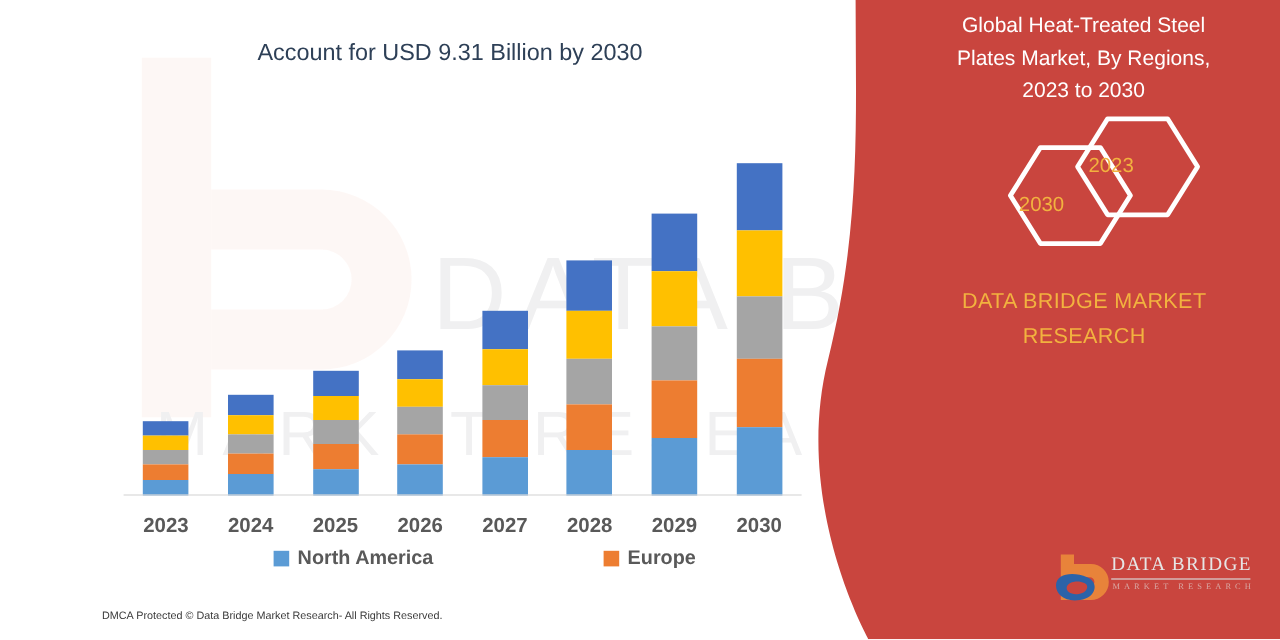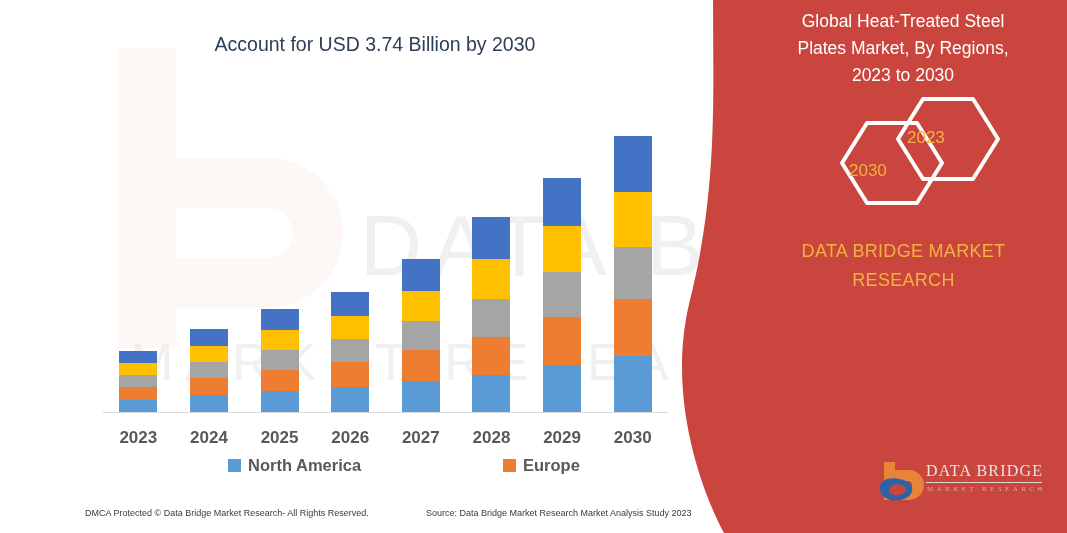--- a/index.html
+++ b/index.html
@@ -191,21 +191,21 @@
     <path d="M0 0 H58 V300 H0 Z" fill="#fdf0ec"></path>
     <path d="M58 110 H150 A75 75 0 0 1 150 260 H58 V210 H150 A25 25 0 0 0 150 160 H58 Z" fill="#fdf0ec"></path>
   </svg>
 
   <div id="wm-text">
     <div class="wm-line" id="wm-l1">DATA BRIDGE</div>
     <div class="wm-line" id="wm-l2">MARKET RESEARCH</div>
   </div>
 
   <div id="chart-title">
-    <div>Account for USD 3.74 Billion by 2030</div>
+    <div>Account for USD 9.31 Billion by 2030</div>
   </div>
 
   <div id="plot">
       <div class="bar-group" style="left: 16.3125px;">
         <span class="seg" style="height: 12px; background: rgb(68, 114, 196);"></span>
         <span class="seg" style="height: 12px; background: rgb(255, 192, 0);"></span>
         <span class="seg" style="height: 12px; background: rgb(165, 165, 165);"></span>
         <span class="seg" style="height: 13px; background: rgb(237, 125, 49);"></span>
         <span class="seg" style="height: 13px; background: rgb(91, 155, 213);"></span>
       </div>
@@ -278,21 +278,20 @@
         <span class="leg-label">North America</span>
       </div>
       <div class="leg-item" style="left: 378px; margin-left: 22px;">
         <span class="leg-swatch" style="background: rgb(237, 125, 49);"></span>
         <span class="leg-label">Europe</span>
       </div>
     </div>
 
   <div id="footer">
     <div id="footer-dmca">DMCA Protected © Data Bridge Market Research- All Rights Reserved.</div>
-    <div id="footer-source">Source: Data Bridge Market Research  Market Analysis Study 2023</div>
   </div>
 
   <svg id="panel" viewBox="0 0 1067 533" preserveAspectRatio="none">
     <path d="M713 0 L1067 0 L1067 533 L724 533 C 724 533 660 420 690 300 C 718 188 713 96 713 0 Z" fill="#c9453e"></path>
   </svg>
 
   <div id="panel-content">
     <div id="panel-title">
       <div>Global Heat-Treated Steel</div>
       <div>Plates Market, By Regions,</div>

